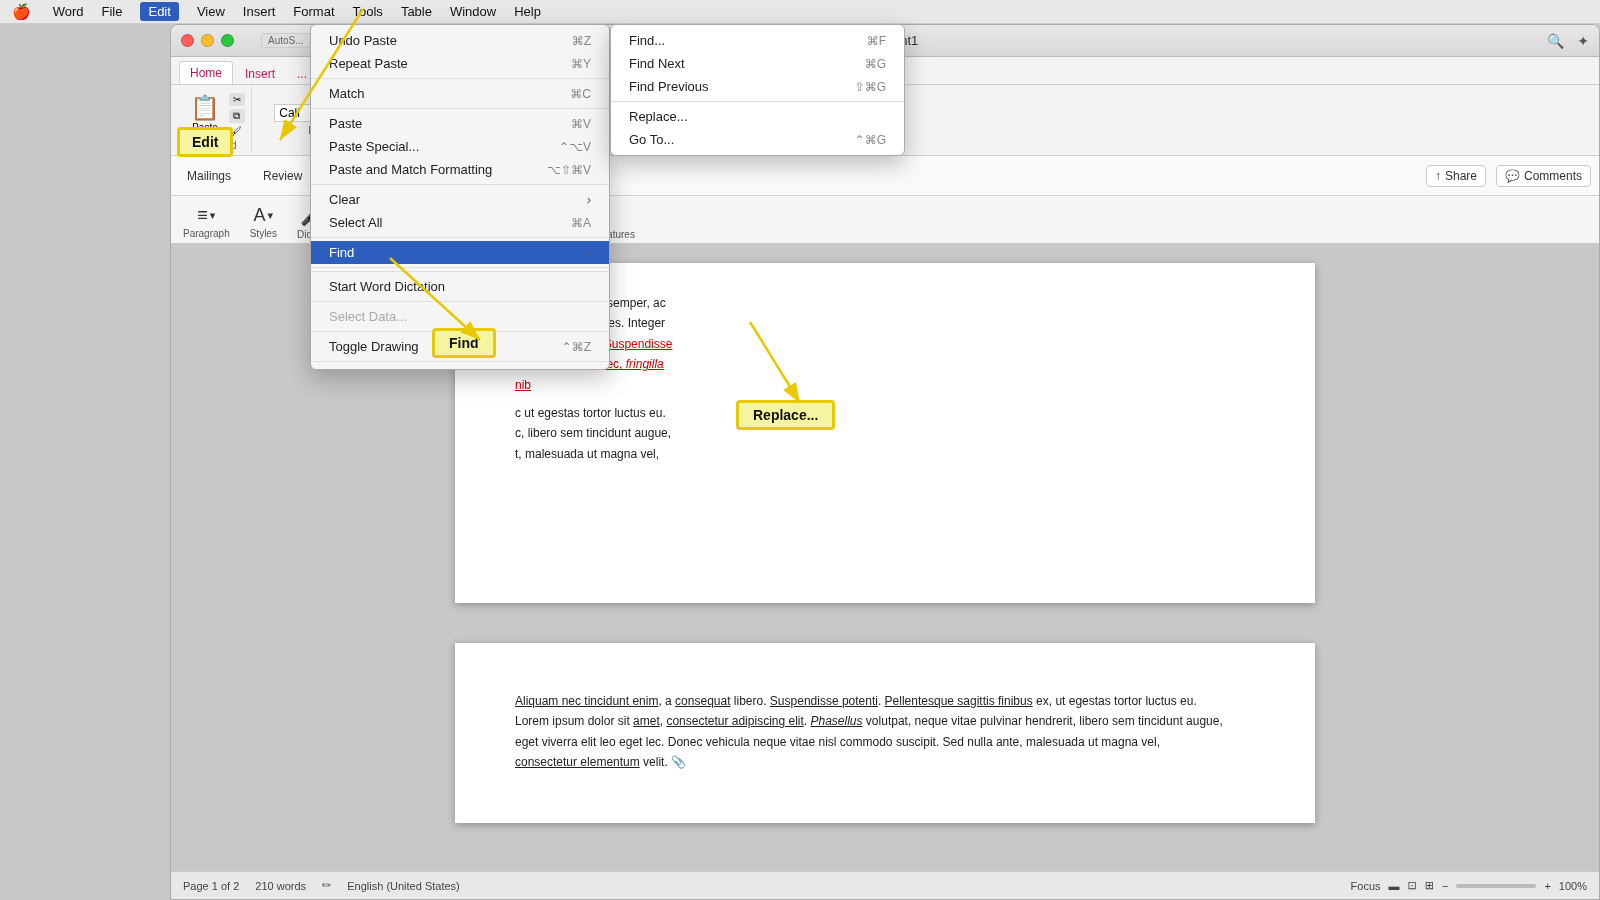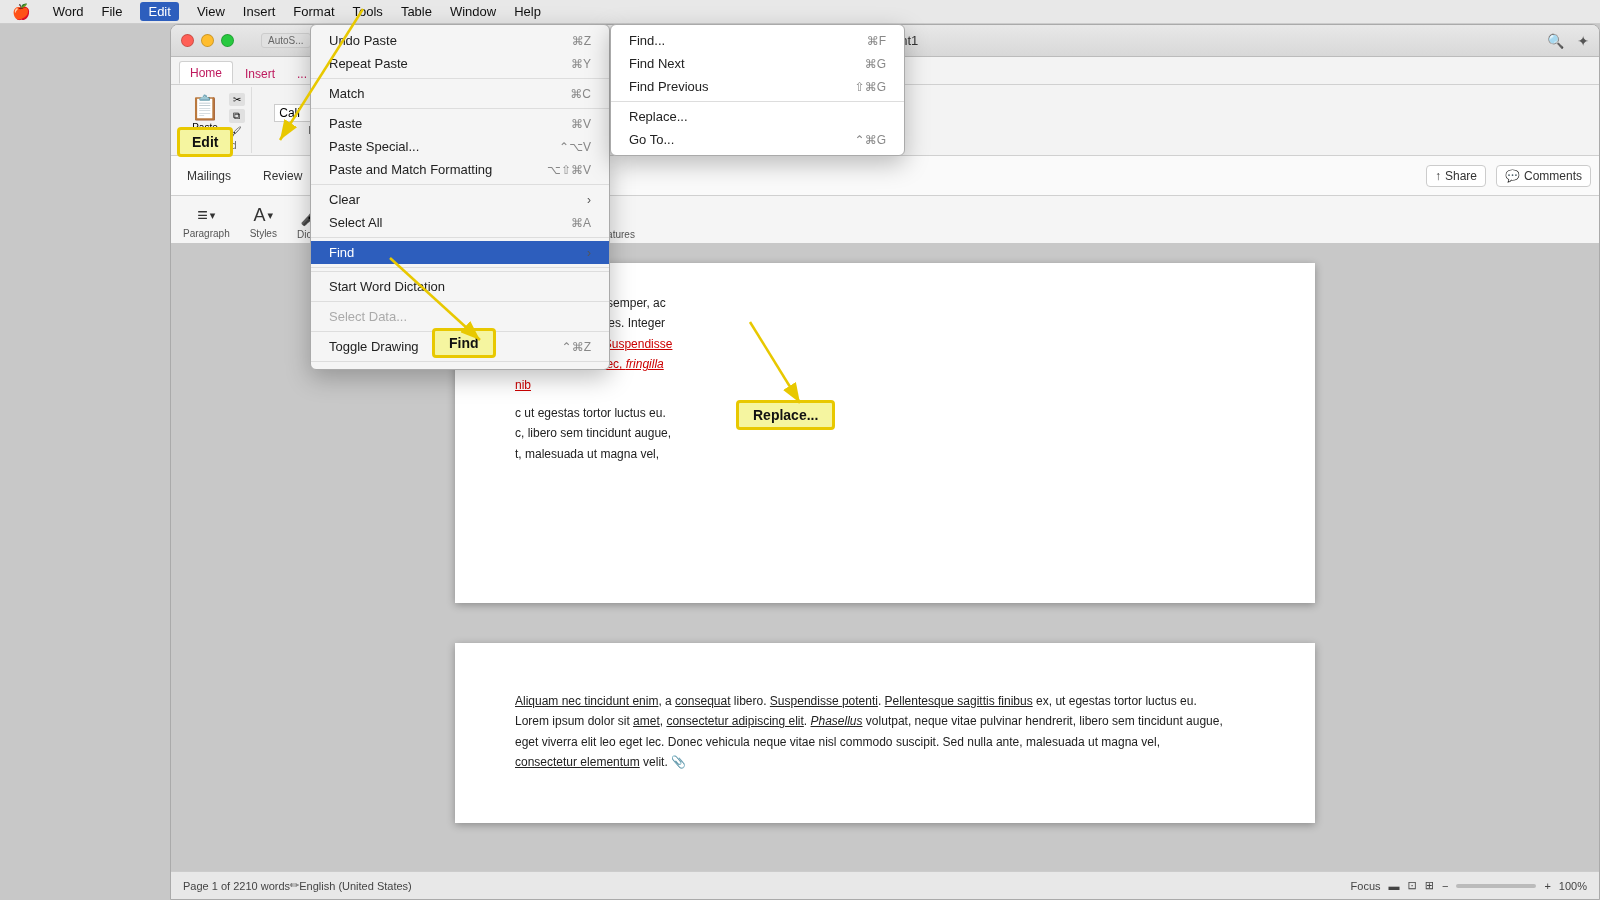--- a/index.html
+++ b/index.html
@@ -283,21 +283,21 @@
       position: absolute;
       bottom: 0; left: 0; right: 0;
       height: 28px;
       background: #e8e8e8;
       border-top: 1px solid #ccc;
       display: flex;
       align-items: center;
       padding: 0 12px;
       font-size: 11px;
       color: #444;
-      gap: 0;
+      gap: 16px;
     }
     .status-right {
       margin-left: auto;
       display: flex;
       align-items: center;
       gap: 8px;
     }
     .zoom-slider {
       width: 80px;
       height: 4px;

